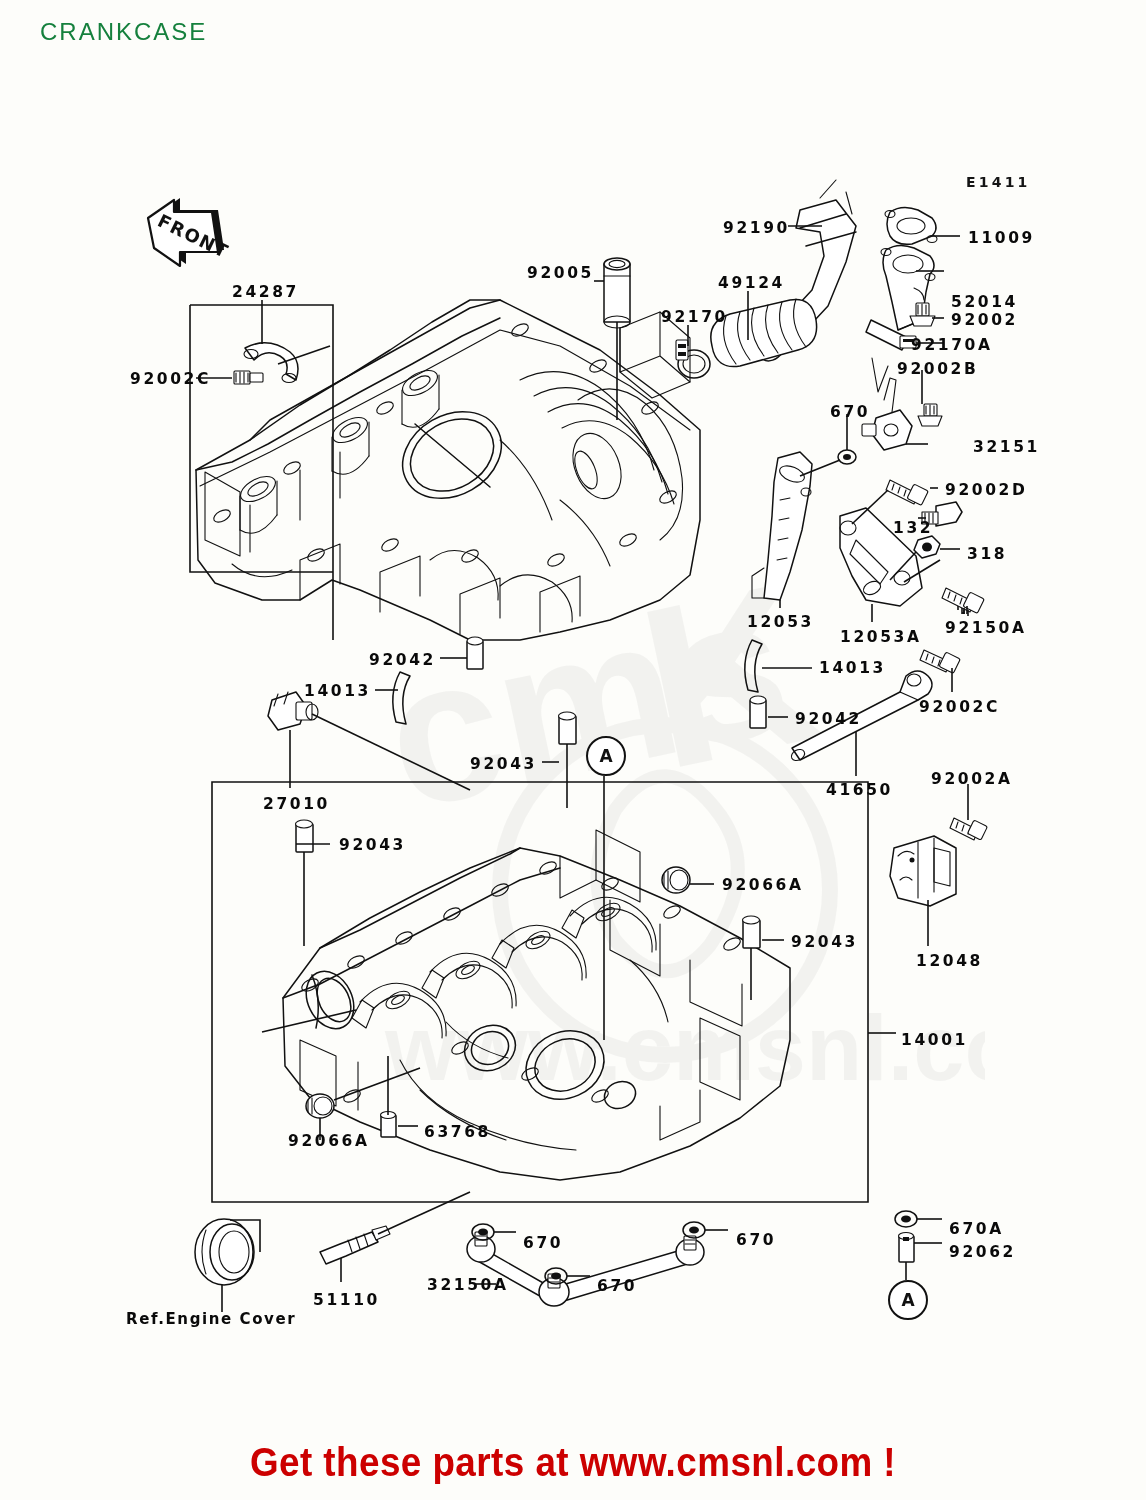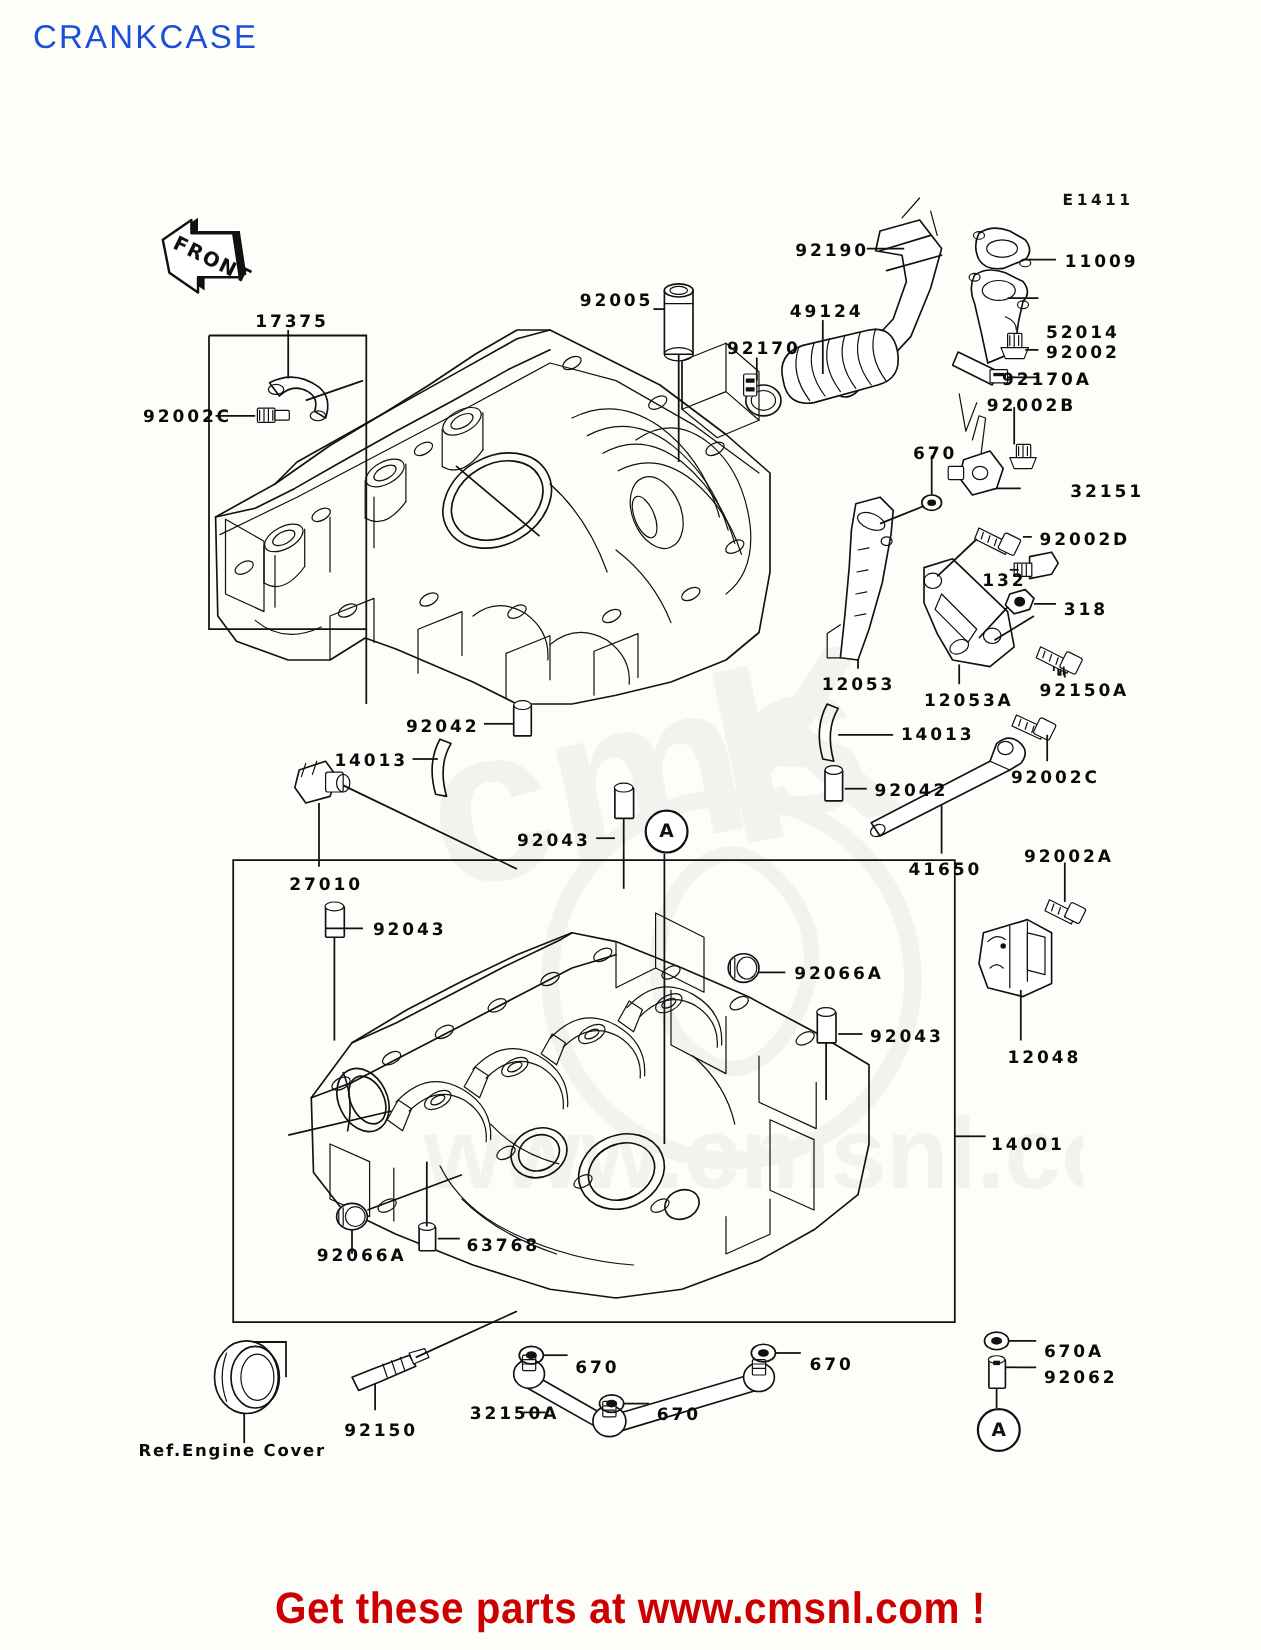--- a/index.html
+++ b/index.html
@@ -7,23 +7,23 @@
   body{
     width:1146px;height:1500px;
     background:#fdfdfa;
     font-family:"DejaVu Sans", sans-serif;
     position:relative;overflow:hidden;
   }
   #page{position:absolute;inset:0;}
 
   
   .page-title{
-    position:absolute;left:30px;top:18px;
+    position:absolute;left:40px;top:18px;
     font-family:"Liberation Sans", sans-serif;
-    font-size:30px;letter-spacing:2.0px;color:#1d4ed8;
+    font-size:24px;letter-spacing:2.0px;color:#15803d;
     font-weight:400;white-space:nowrap;
   }
   .sheet-code{
     position:absolute;left:966px;top:174px;
     font-family:"DejaVu Sans", sans-serif;
     font-size:14px;letter-spacing:3.2px;color:#141414;
     font-weight:700;white-space:nowrap;
   }
 
   
@@ -661,21 +661,21 @@
     <path class="ln" d="M496 1284 L476 1284"></path>
     <path class="ln" d="M917 1219 L942 1219"></path>
     <path class="ln" d="M914 1243 L942 1243"></path>
     <path class="ln" d="M906 1262 L906 1280"></path>
   </svg>
 
   <div class="circA" style="left:586px;top:736px;">A</div>
   <div class="circA" style="left:888px;top:1280px;">A</div>
 
   <div id="callout-layer">
-      <div class="lbl" style="left: 232px; top: 285px;">17375</div>
+      <div class="lbl" style="left: 232px; top: 285px;">24287</div>
       <div class="lbl" style="left: 130px; top: 372px;">92002C</div>
       <div class="lbl" style="left: 527px; top: 266px;">92005</div>
       <div class="lbl" style="left: 661px; top: 310px;">92170</div>
       <div class="lbl" style="left: 718px; top: 276px;">49124</div>
       <div class="lbl" style="left: 723px; top: 221px;">92190</div>
       <div class="lbl" style="left: 968px; top: 231px;">11009</div>
       <div class="lbl" style="left: 951px; top: 266px; margin-top: 29px;">52014</div>
       <div class="lbl" style="left: 951px; top: 313px;">92002</div>
       <div class="lbl" style="left: 911px; top: 338px;">92170A</div>
       <div class="lbl" style="left: 897px; top: 362px;">92002B</div>
@@ -696,21 +696,21 @@
       <div class="lbl" style="left: 369px; top: 653px;">92042</div>
       <div class="lbl" style="left: 304px; top: 684px;">14013</div>
       <div class="lbl" style="left: 263px; top: 797px;">27010</div>
       <div class="lbl" style="left: 470px; top: 757px;">92043</div>
       <div class="lbl" style="left: 339px; top: 838px;">92043</div>
       <div class="lbl" style="left: 722px; top: 878px;">92066A</div>
       <div class="lbl" style="left: 791px; top: 935px;">92043</div>
       <div class="lbl" style="left: 288px; top: 1134px;">92066A</div>
       <div class="lbl" style="left: 424px; top: 1125px;">63768</div>
       <div class="lbl" style="left: 901px; top: 1033px;">14001</div>
-      <div class="lbl" style="left: 313px; top: 1293px;">92150</div>
+      <div class="lbl" style="left: 313px; top: 1293px;">51110</div>
       <div class="lbl" style="left: 427px; top: 1278px;">32150A</div>
       <div class="lbl" style="left: 523px; top: 1236px;">670</div>
       <div class="lbl" style="left: 597px; top: 1279px;">670</div>
       <div class="lbl" style="left: 736px; top: 1233px;">670</div>
       <div class="lbl" style="left: 949px; top: 1222px;">670A</div>
       <div class="lbl" style="left: 949px; top: 1245px;">92062</div>
     </div>
 
   <div class="lbl ref" style="left:126px;top:1312px;">Ref.Engine Cover</div>
 

